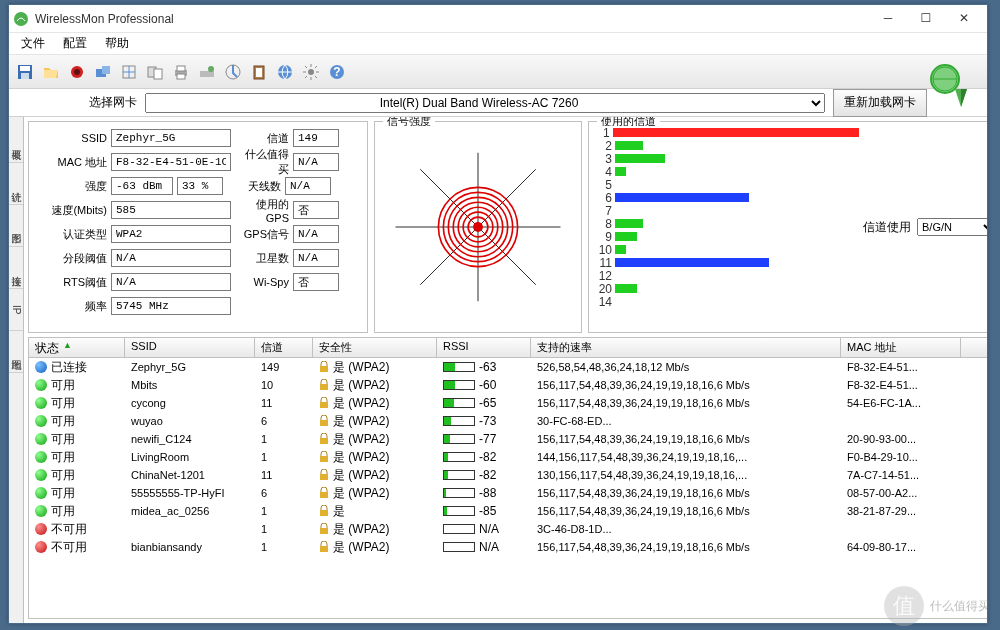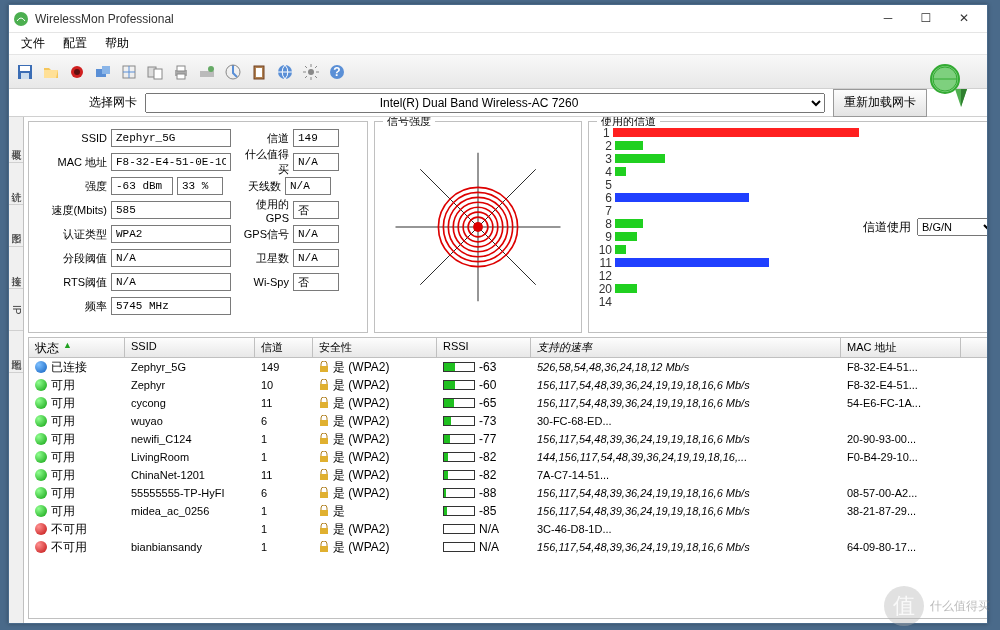--- a/index.html
+++ b/index.html
@@ -47,21 +47,21 @@
 .listhead { display: flex; background: linear-gradient(#fdfdfd,#e8e8e8); border-bottom: 1px solid #c0c0c0; height: 20px; }
 .listhead > div { border-right: 1px solid #c0c0c0; padding: 2px 6px; font-size: 11px; display: flex; align-items: flex-start; gap: 4px; }
 .listbody { flex: 1; overflow: auto; font-family: "Courier New", monospace; }
 .lrow { display: flex; height: 18px; align-items: center; }
 .lrow > div { padding: 0 6px; font-size: 11px; white-space: nowrap; overflow: hidden; }
 .col-status { width: 96px; display: flex; align-items: center; gap: 4px; }
 .col-ssid { width: 130px; }
 .col-chan { width: 58px; }
 .col-sec { width: 124px; display: flex; align-items: center; gap: 4px; }
 .col-rssi { width: 94px; display: flex; align-items: center; gap: 4px; }
-.col-rates { width: 310px; font-style: italic; }
+.col-rates { width: 310px; }
 .col-mac { width: 120px; }
 .dot { width: 12px; height: 12px; border-radius: 50%; display: inline-block; }
 .dot.blue { background: radial-gradient(circle at 30% 30%, #7ec0ff, #1060c0); }
 .dot.green { background: radial-gradient(circle at 30% 30%, #90ff90, #10a010); }
 .dot.red { background: radial-gradient(circle at 30% 30%, #ff9090, #c01010); }
 .lock { width: 10px; height: 12px; }
 .rssibar { width: 32px; height: 10px; border: 1px solid #333; position: relative; background: #fff; }
 .rssibar .fill { position: absolute; left: 0; top: 0; bottom: 0; background: #20c020; }
 .statusbar { height: 20px; border-top: 1px solid #c0c0c0; background: #f4f4f4; display: flex; align-items: center; padding: 0 8px; gap: 20px; font-size: 11px; color: #333; }
 .watermark { position: absolute; right: 10px; bottom: 4px; color: rgba(120,120,120,.5); font-size: 20px; display: flex; align-items: center; gap: 6px; pointer-events: none; }
@@ -372,21 +372,21 @@
                 <span>-63</span>
               </div>
               <div class="col-rates">526,58,54,48,36,24,18,12 Mb/s</div>
               <div class="col-mac">F8-32-E4-51...</div>
             </div>
             <div class="lrow">
               <div class="col-status">
                 <span class="dot green"></span>
                 <span>可用</span>
               </div>
-              <div class="col-ssid">Zephyr</div>
+              <div class="col-ssid">Mbits</div>
               <div class="col-chan">10</div>
               <div class="col-sec">
                 <svg class="lock" viewBox="0 0 10 12">
                   <rect x="1" y="5" width="8" height="6" fill="#e0b030"></rect>
                   <path d="M2 5V3a3 3 0 016 0v2" fill="none" stroke="#b08020"></path>
                 </svg>
                 <span>是 (WPA2)</span>
               </div>
               <div class="col-rssi">
                 <div class="rssibar">
@@ -501,20 +501,21 @@
                   <path d="M2 5V3a3 3 0 016 0v2" fill="none" stroke="#b08020"></path>
                 </svg>
                 <span>是 (WPA2)</span>
               </div>
               <div class="col-rssi">
                 <div class="rssibar">
                   <div class="fill" style="width:14%"></div>
                 </div>
                 <span>-82</span>
               </div>
+              <div class="col-rates">130,156,117,54,48,39,36,24,19,19,18,16,...</div>
               <div class="col-mac">7A-C7-14-51...</div>
             </div>
             <div class="lrow">
               <div class="col-status">
                 <span class="dot green"></span>
                 <span>可用</span>
               </div>
               <div class="col-ssid">55555555-TP-HyFI</div>
               <div class="col-chan">6</div>
               <div class="col-sec">

